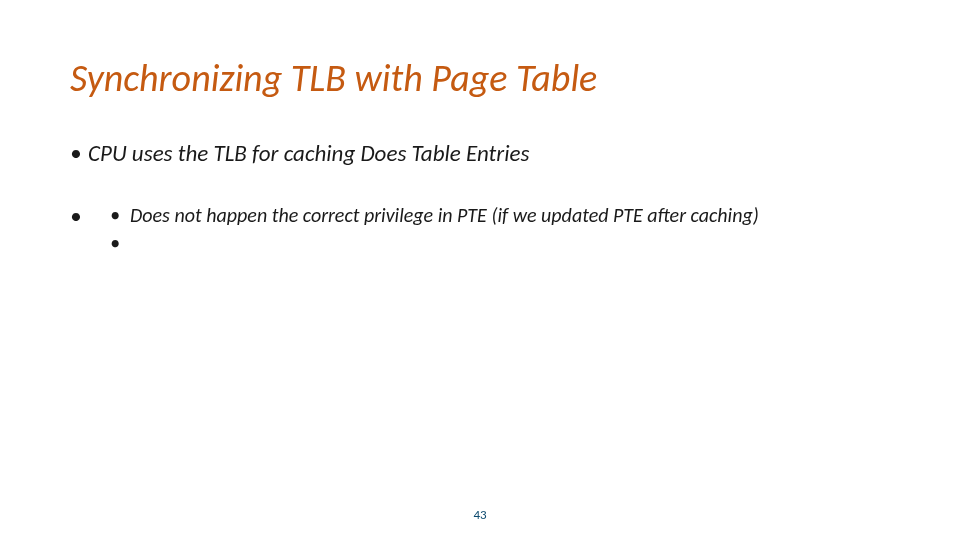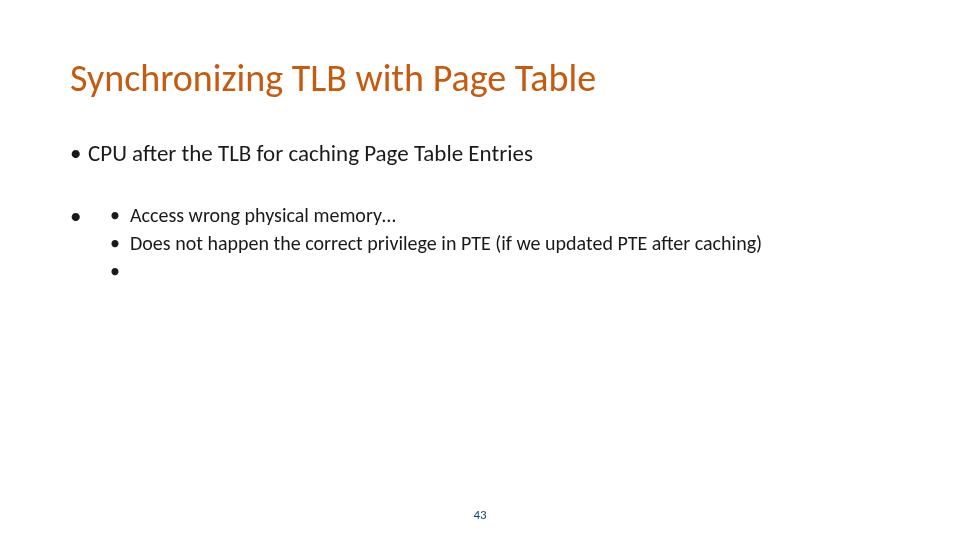--- a/index.html
+++ b/index.html
@@ -11,20 +11,21 @@
     font-family: Calibri, "Segoe UI", Arial, sans-serif;
     color: #1a1a1a;
     position: relative;
     overflow: hidden;
   }
   .slide {
     box-sizing: border-box;
     width: 100%;
     height: 100%;
     padding: 55px 70px 0 70px;
+    font-style: italic;
   }
   .title {
     font-size: 38px;
     font-weight: 400;
     color: #C55A11;
     margin: 0 0 38px 0;
     letter-spacing: 0px;
   }
   ul.lvl1 {
     list-style: none;
@@ -90,27 +91,24 @@
   }
 </style>
 </head>
 <body>
 
 <div class="slide">
   <h1 class="title">Synchronizing TLB with Page Table</h1>
 
   <ul class="lvl1">
     <li>
-      <span>CPU after the TLB for caching Page Table Entries</span>
+      <span>CPU uses the TLB for caching Does Table Entries</span>
     </li>
     <li>
       <ul class="lvl2">
-        <li>
-          <span>Access wrong physical memory…</span>
-        </li>
         <li>
           <span>Does not happen the correct privilege in PTE (if we updated PTE after caching)</span>
         </li>
         <li>
         </li>
       </ul>
     </li>
   </ul>
 </div>
 

